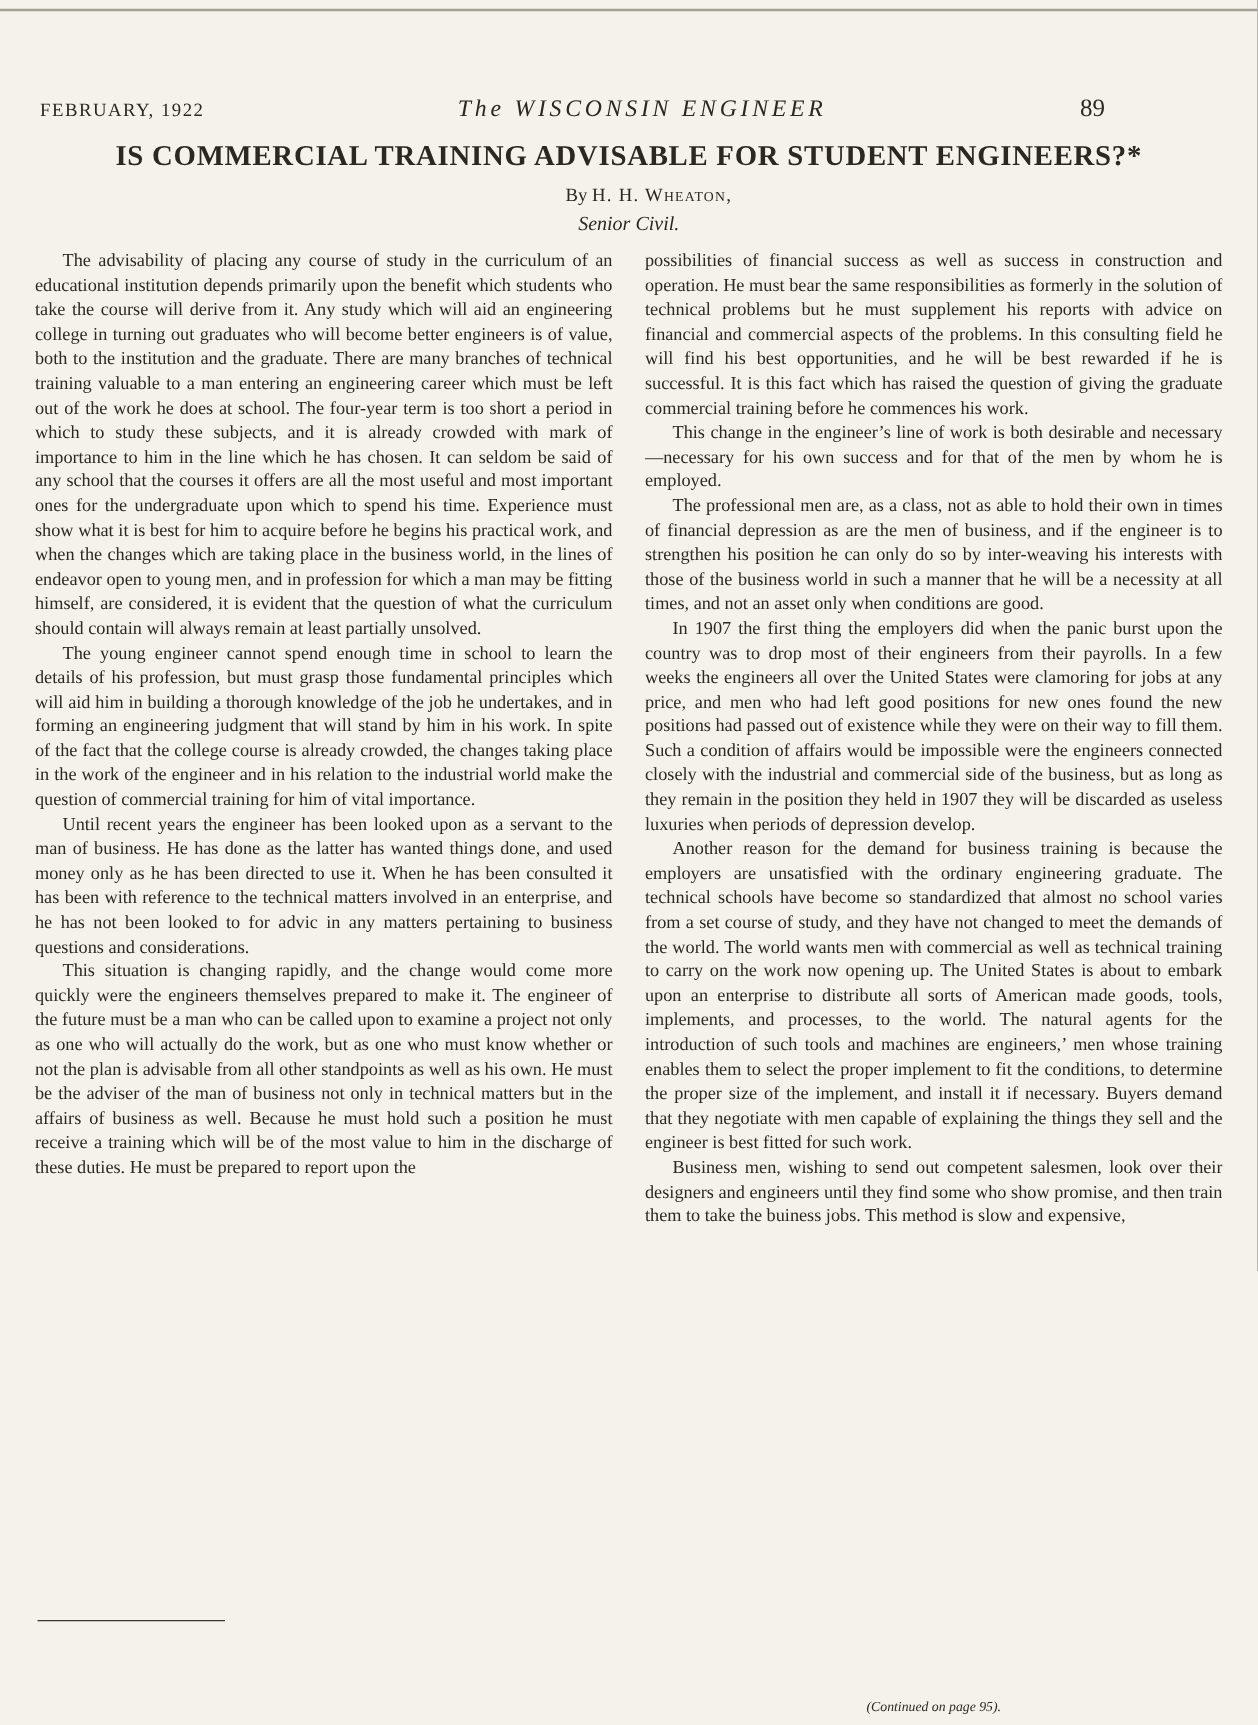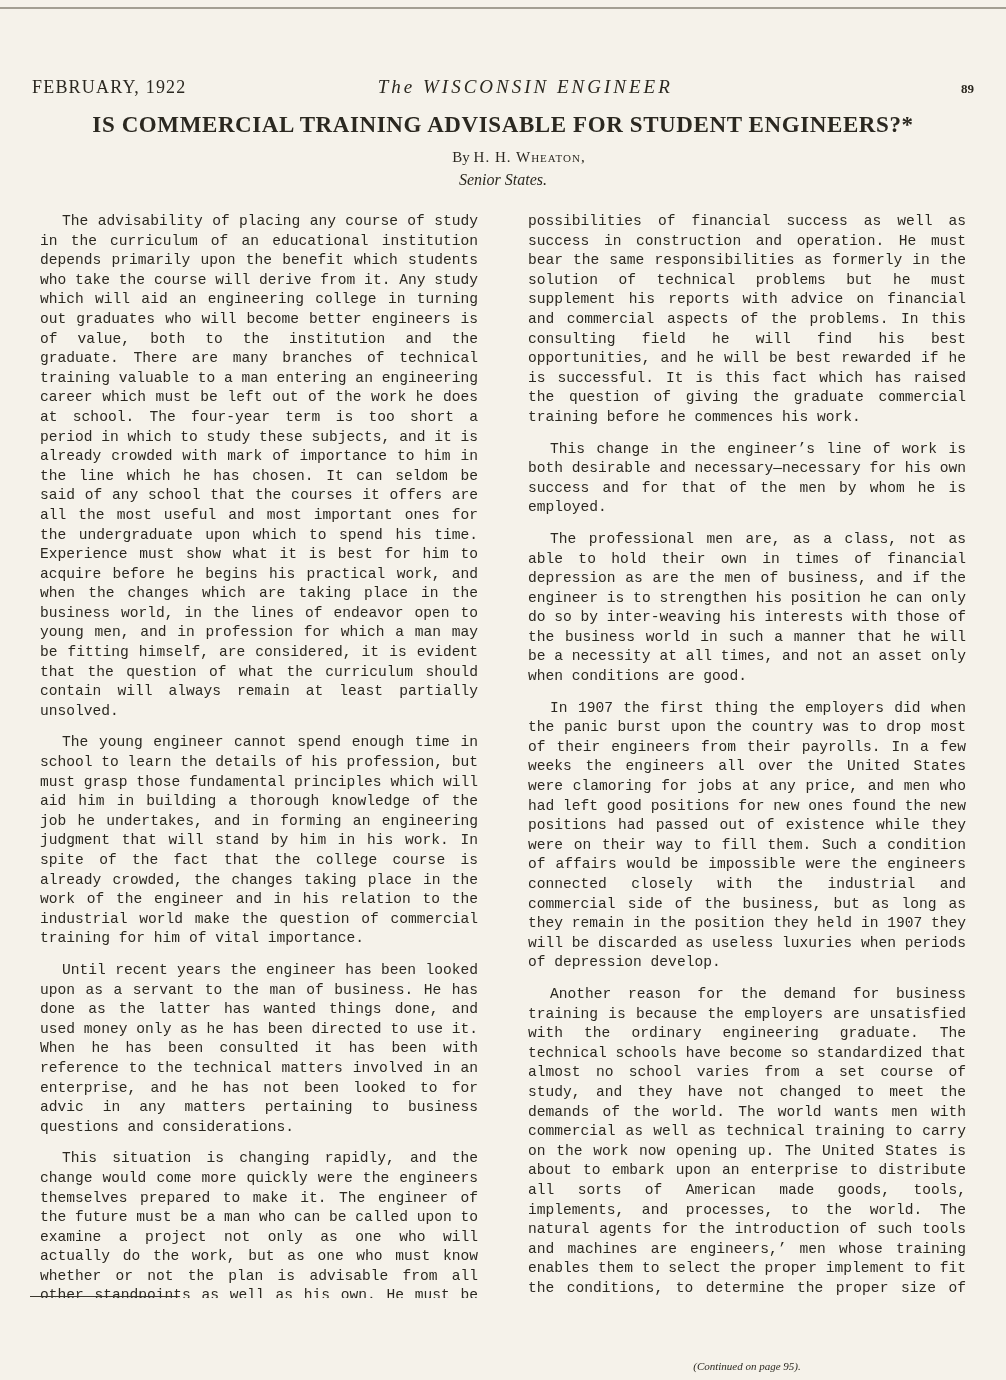--- a/index.html
+++ b/index.html
@@ -28,37 +28,36 @@
   }
   .running-head {
     position: absolute;
     top: 76px;
     left: 32px;
     right: 32px;
     display: flex;
     align-items: baseline;
   }
   .issue-date {
-    font-size: 18px;
+    font-size: 15px;
     letter-spacing: 1.2px;
     white-space: nowrap;
   }
   .journal-title {
     flex: 1;
     text-align: center;
     font-style: italic;
     font-size: 19px;
     letter-spacing: 3px;
     white-space: nowrap;
   }
   .page-number {
-    font-size: 13px;
+    font-size: 20px;
     width: 110px;
-    text-align: right;
-    font-weight: bold;
+    text-align: left;
   }
   .article-title {
     position: absolute;
     top: 112px;
     left: 0;
     width: 100%;
     margin: 0;
     text-align: center;
     font-size: 23px;
     font-weight: bold;
@@ -97,23 +96,22 @@
     gap: 26px;
     overflow: hidden;
   }
   .col {
     flex: 1;
     text-align: justify;
     font-size: 14.6px;
     line-height: 19.6px;
   }
   .col p.para {
-    margin: 12px;
+    margin: 0;
     text-indent: 22px;
-    font-family: Liberation Mono, monospace;
   }
   .col p.para.noindent {
     text-indent: 0;
   }
   .footnote-block {
     position: absolute;
     left: 30px;
     top: 1296px;
     width: 462px;
   }
@@ -147,21 +145,21 @@
   <header class="running-head">
     <span class="issue-date">FEBRUARY, 1922</span>
     <span class="journal-title">The WISCONSIN ENGINEER</span>
     <span class="page-number">89</span>
   </header>
 
   <h1 class="article-title">IS COMMERCIAL TRAINING ADVISABLE FOR STUDENT ENGINEERS?*</h1>
 
   <div class="byline"><span>By </span><span class="smallcaps">H. H. Wheaton,</span></div>
 
-  <div class="author-title">Senior States.</div>
+  <div class="author-title">Senior Civil.</div>
 
   <div class="columns">
     <div class="col">
         <p class="para">The advisability of placing any course of study in the curriculum of an educational institution depends primarily upon the benefit which students who take the course will derive from it.  Any study which will aid an engineering college in turning out graduates who will become better engineers is of value, both to the institution and the graduate.  There are many branches of technical training valuable to a man entering an engineering career which must be left out of the work he does at school.  The four-year term is too short a period in which to study these subjects, and it is already crowded with mark of importance to him in the line which he has chosen.  It can seldom be said of any school that the courses it offers are all the most useful and most important ones for the undergraduate upon which to spend his time.  Experience must show what it is best for him to acquire before he begins his practical work, and when the changes which are taking place in the business world, in the lines of endeavor open to young men, and in profession for which a man may be fitting himself, are considered, it is evident that the question of what the curriculum should contain will always remain at least partially unsolved.</p>
         <p class="para">The young engineer cannot spend enough time in school to learn the details of his profession, but must grasp those fundamental principles which will aid him in building a thorough knowledge of the job he undertakes, and in forming an engineering judgment that will stand by him in his work.  In spite of the fact that the college course is already crowded, the changes taking place in the work of the engineer and in his relation to the industrial world make the question of commercial training for him of vital importance.</p>
         <p class="para">Until recent years the engineer has been looked upon as a servant to the man of business.  He has done as the latter has wanted things done, and used money only as he has been directed to use it.  When he has been consulted it has been with reference to the technical matters involved in an enterprise, and he has not been looked to for advic in any matters pertaining to business questions and considerations.</p>
         <p class="para">This situation is changing rapidly, and the change would come more quickly were the engineers themselves prepared to make it.  The engineer of the future must be a man who can be called upon to examine a project not only as one who will actually do the work, but as one who must know whether or not the plan is advisable from all other standpoints as well as his own.  He must be the adviser of the man of business not only in technical matters but in the affairs of business as well.  Because he must hold such a position he must receive a training which will be of the most value to him in the discharge of these duties.  He must be prepared to report upon the</p>
       </div>
     <div class="col">
         <p class="para noindent">possibilities of financial success as well as success in construction and operation.  He must bear the same responsibilities as formerly in the solution of technical problems but he must supplement his reports with advice on financial and commercial aspects of the problems.  In this consulting field he will find his best opportunities, and he will be best rewarded if he is successful.  It is this fact which has raised the question of giving the graduate commercial training before he commences his work.</p>

